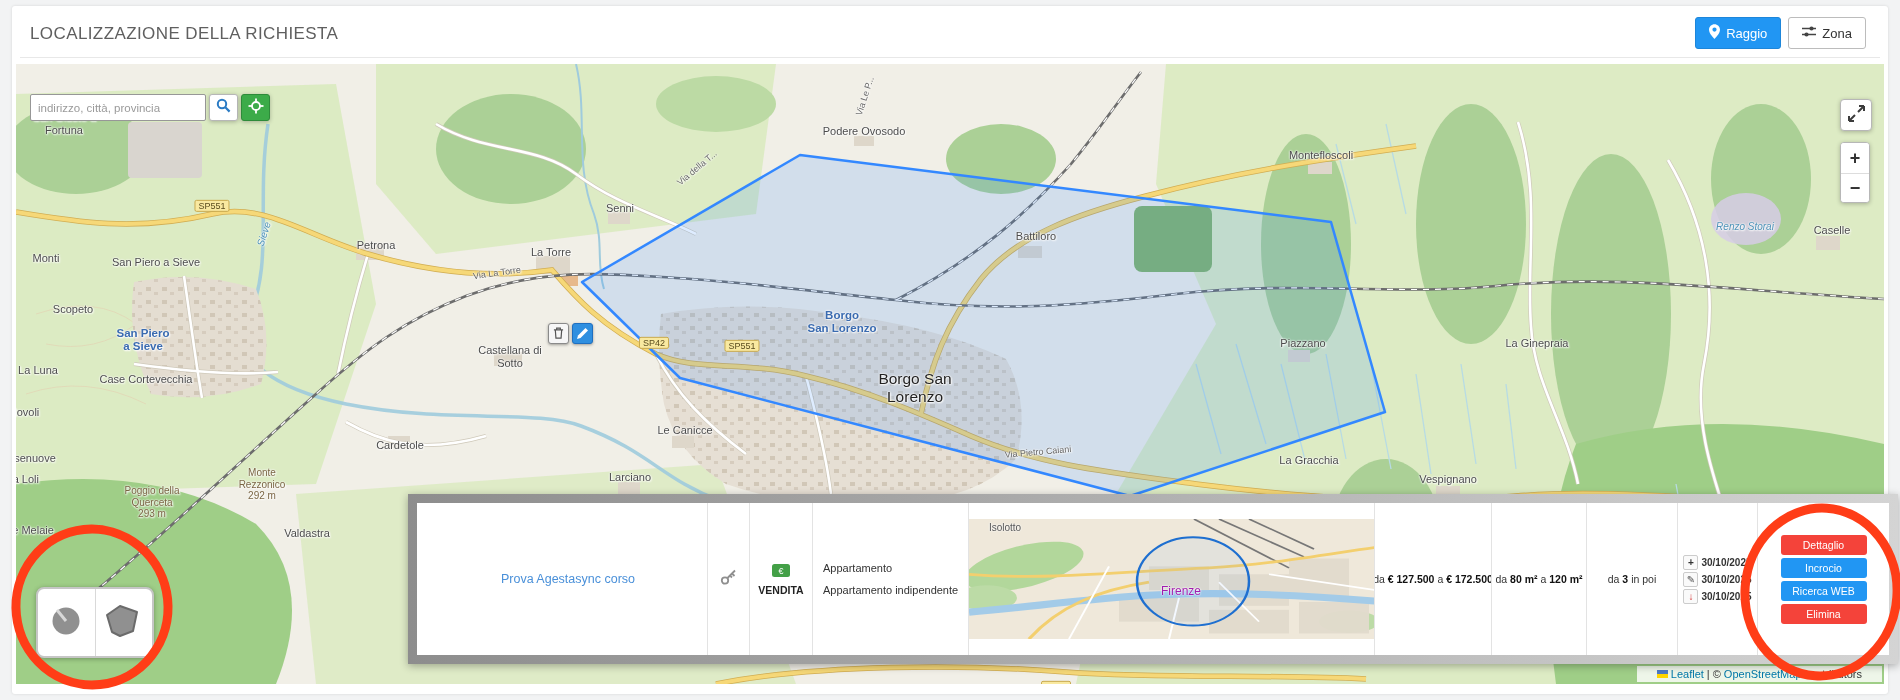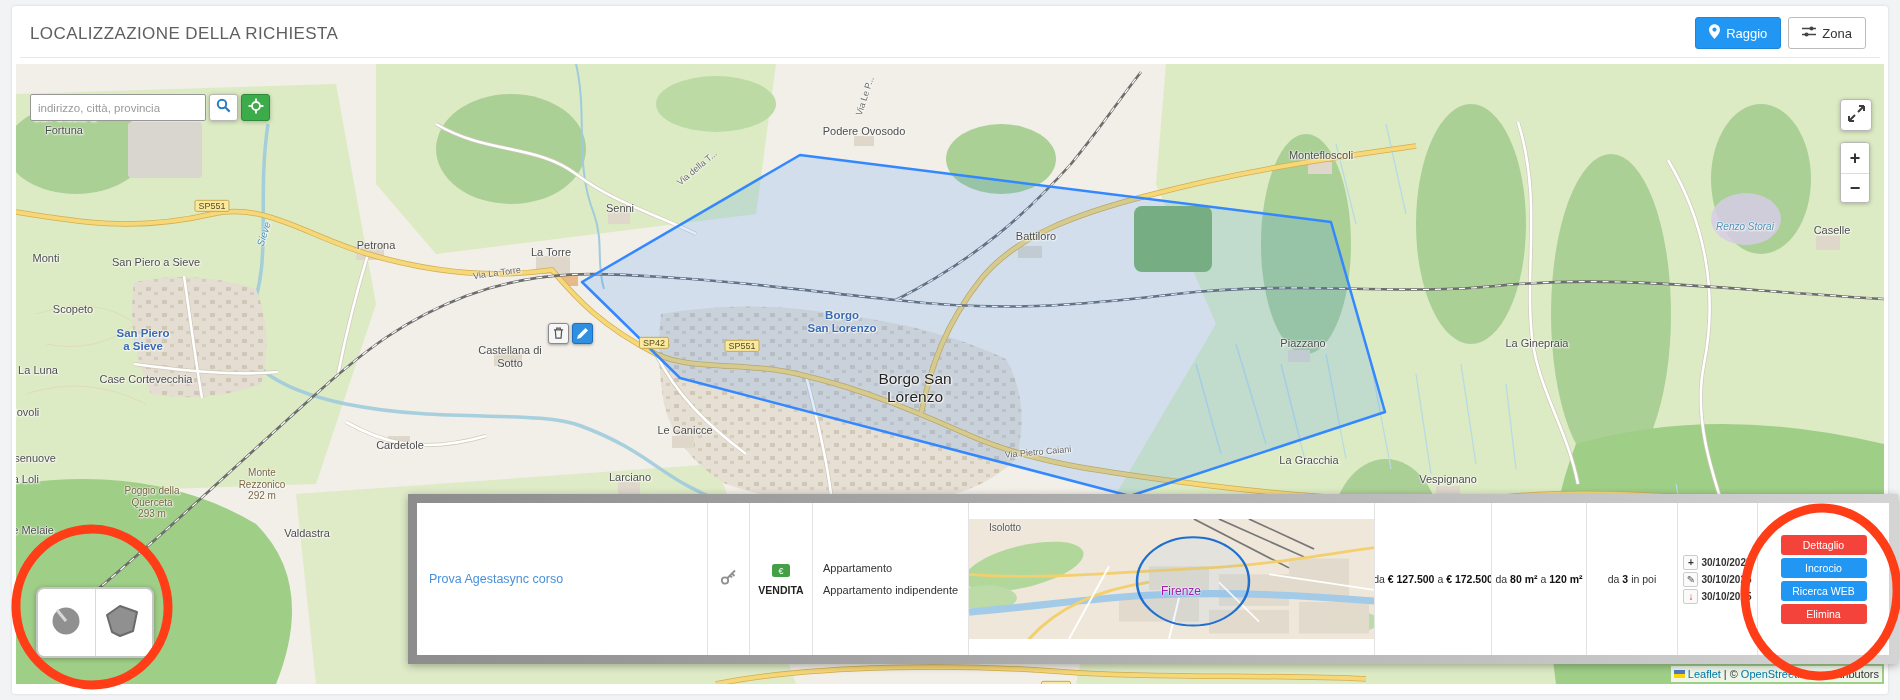--- a/index.html
+++ b/index.html
@@ -63,32 +63,32 @@
   .mini-edit  { background:#2f8fe0; border:1px solid #1f6fc0; }
 
   .draw-tools { position:absolute; left:20px; top:523px; width:118px; height:71px;
                 background:#fff; border:2px solid #c6c6c6; border-radius:8px;
                 box-shadow:0 1px 5px rgba(0,0,0,.3); display:flex; z-index:15; }
   .draw-tools .tool { flex:1; display:flex; align-items:center; justify-content:center;
                       cursor:pointer; }
   .draw-tools .tool + .tool { border-left:1px solid #d9d9d9; }
 
   .attribution { position:absolute; right:2px; bottom:2px; background:rgba(255,255,255,.82);
-                 padding:2px 3px; font-size:11px; color:#333; display:flex; align-items:center;
+                 padding:2px 20px; font-size:11px; color:#333; display:flex; align-items:center;
                  gap:3px; z-index:14; }
   .attribution a { color:#0078a8; text-decoration:none; cursor:pointer; }
 
   
   .overlay-panel { position:absolute; left:408px; top:494px; width:1490px; height:170px;
                    background:linear-gradient(90deg,#8d8d8d,#d4d4d4); padding:9px;
                    z-index:50; box-shadow:0 2px 8px rgba(0,0,0,.3); }
   .overlay-row { background:#fff; width:100%; height:100%; display:flex; align-items:stretch; }
   .cell { border-right:1px solid #e3e3e3; display:flex; flex-direction:column;
           align-items:center; justify-content:center; overflow:hidden; position:relative; }
-  .c-name   { width:291px; align-items:flex-start; padding-left:12px; }
+  .c-name   { width:291px; align-items:center; padding-left:12px; }
   .c-key    { width:42px; }
   .c-op     { width:63px; gap:3px; }
   .c-type   { width:156px; align-items:flex-start; padding-left:10px; gap:10px; }
   .c-map    { width:406px; padding:16px; }
   .c-price  { width:117px; }
   .c-surface{ width:95px; }
   .c-rooms  { width:91px; }
   .c-dates  { width:80px; gap:2px; }
   .c-actions{ flex:1; border-right:none; gap:3px; }
   .name-link { color:#4a90d9; font-size:12.5px; cursor:pointer; }

